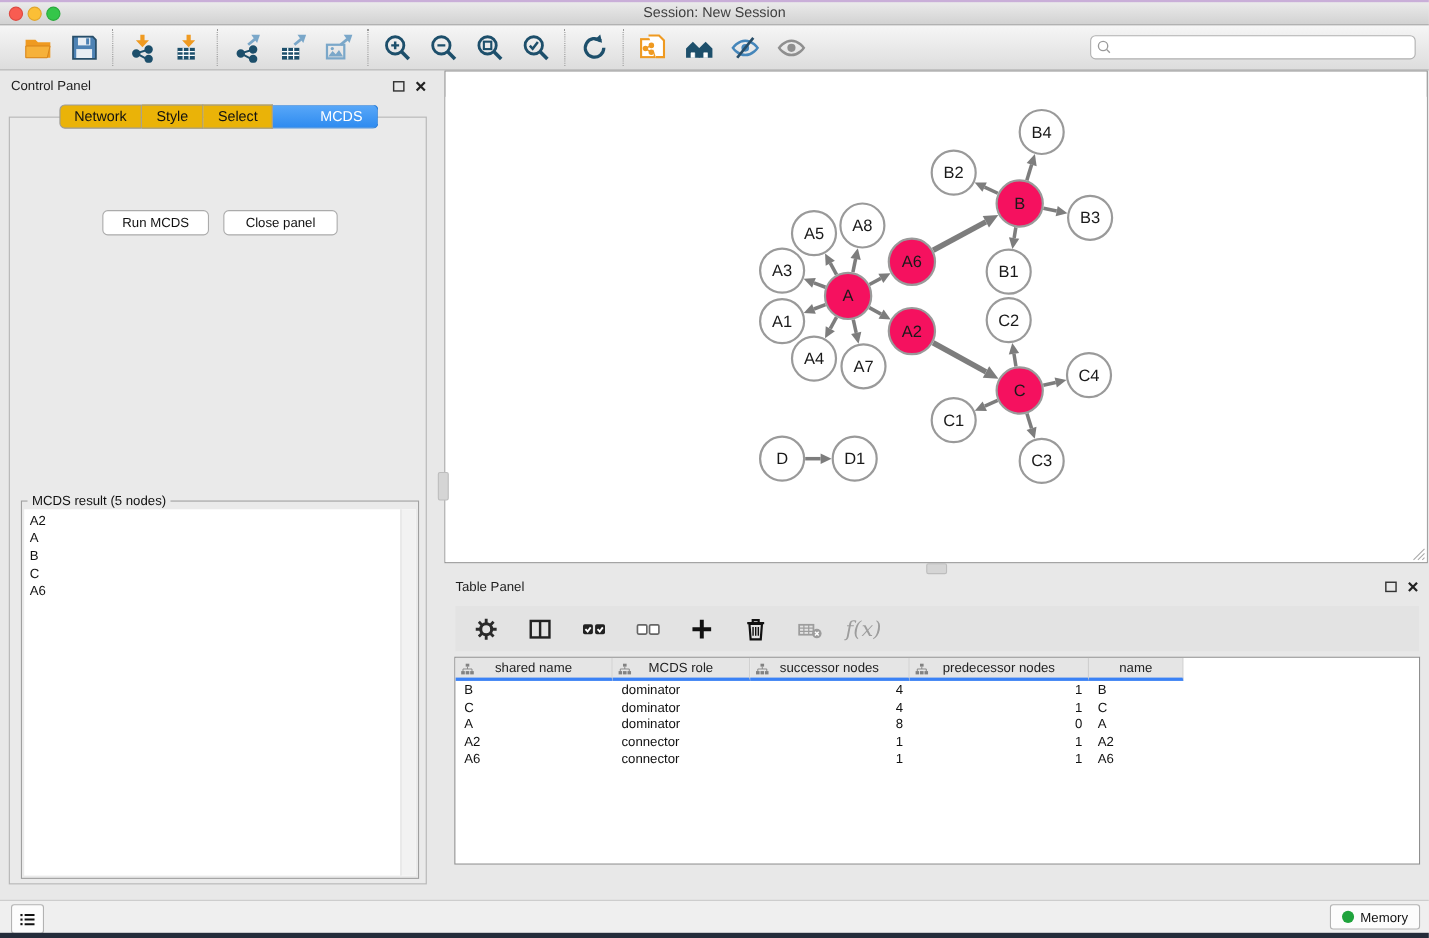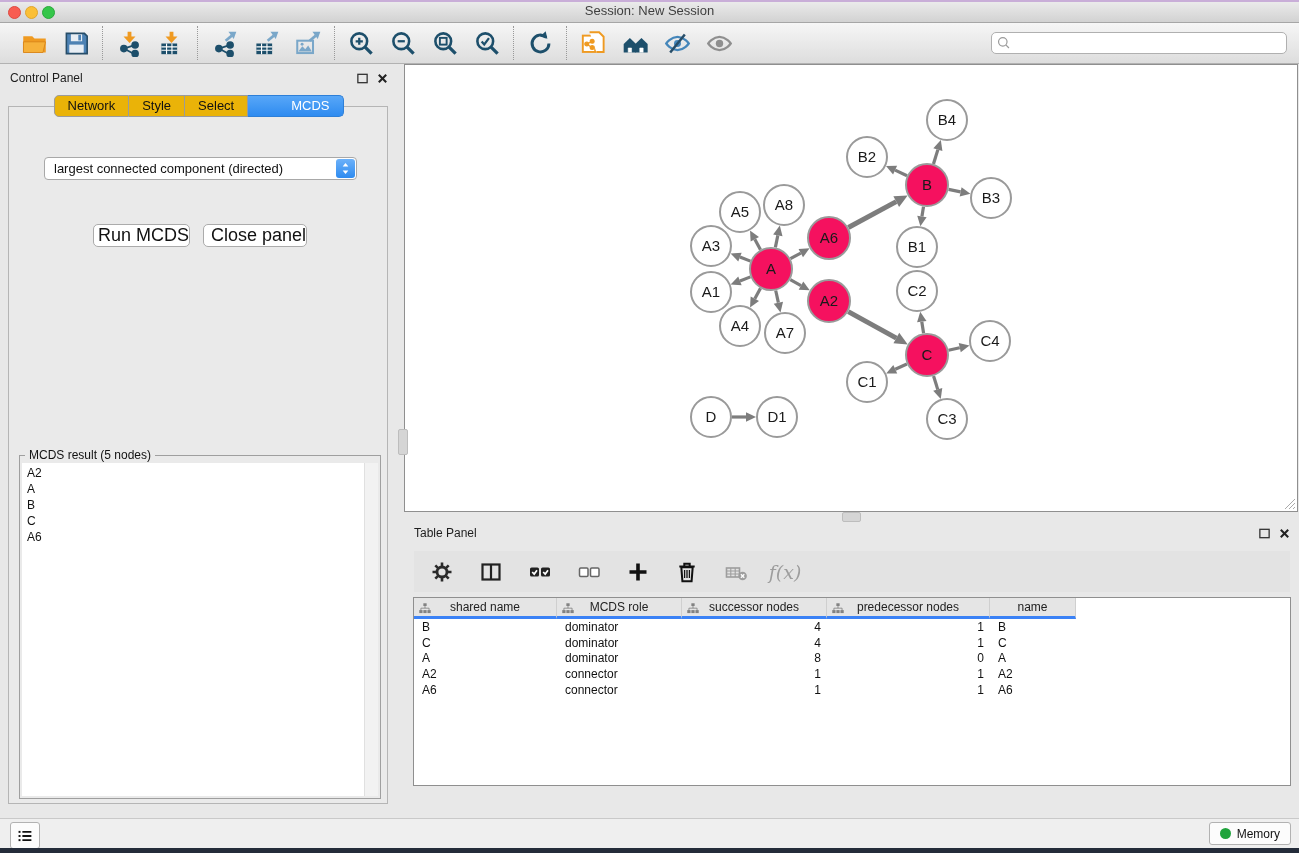--- a/index.html
+++ b/index.html
@@ -41,21 +41,21 @@
   #cp-tabs { position:absolute; top:30px; left:50%; transform:translateX(-50%); z-index:5; }
   #cp-content { position:absolute; left:8px; right:9px; top:41px; bottom:8px;
     border:1px solid #b5b5b5; background:#eaeaea; }
   #criterion-label { position:absolute; top:26px; left:0; right:0; text-align:center; font-size:13px; color:#111; }
   #criterion-select { position:absolute; left:35px; top:50px; width:313px; height:23px; background:#fff;
     border:1px solid #a8a8a8; border-radius:4px; box-sizing:border-box; font-size:13px; }
   #criterion-select .val { position:absolute; left:9px; top:0; line-height:21px; color:#111; }
   #criterion-select .stepper { position:absolute; right:1px; top:1px; width:19px; height:19px; border-radius:3px;
     background:linear-gradient(#6cb1f9,#2e8bf0); display:flex; align-items:center; justify-content:center; }
   .btn { position:absolute; height:23px; background:#fff; border:1px solid #ababab; border-radius:5px;
-    font-size:18px; color:#111; text-align:right; line-height:21px; box-sizing:border-box; cursor:default;margin-top:33px; }
+    font-size:12px; color:#111; text-align:center; line-height:21px; box-sizing:border-box; cursor:default; }
   #run-mcds { left:84px; top:84px; width:97px; }
   #close-panel { left:194px; top:84px; width:104px; }
   #mcds-result { position:absolute; left:10px; top:348px; width:362px; height:344px;
     border:1px solid #9f9f9f; box-sizing:border-box; }
   #mcds-result .legend { position:absolute; top:-8px; left:5px; background:#eaeaea; padding:0 4px;
     font-size:12px; color:#111; }
   #mcds-list { position:absolute; left:2px; right:2px; top:7px; bottom:2px; background:#fff; }
   #mcds-list .track { position:absolute; right:0; top:0; bottom:0; width:13px; background:#f2f2f2; border-left:1px solid #e0e0e0; }
   .mcds-item { font-size:12px; line-height:16px; padding:0 5px; color:#111; }
   .mcds-item:first-child { padding-top:2px; }
@@ -286,29 +286,20 @@
         <path d="M3 3l8 8M11 3l-8 8" stroke="#222" stroke-width="2.2"></path>
       </svg>
   </span>
   <div id="cp-tabs" class="segmented">
       <span class="seg">Network</span>
       <span class="seg">Style</span>
       <span class="seg">Select</span>
       <span class="seg selected">MCDS</span>
     </div>
   <div id="cp-content">
-    <div id="criterion-select">
-      <span class="val">largest connected component (directed)</span>
-      <span class="stepper">
-        <svg viewBox="0 0 18 18" width="15" height="15">
-            <path d="M9 2.5l3.4 4H5.6z" fill="#fff"></path>
-            <path d="M9 15.5l3.4-4H5.6z" fill="#fff"></path>
-          </svg>
-      </span>
-    </div>
     <div id="run-mcds" class="btn">Run MCDS</div>
     <div id="close-panel" class="btn">Close panel</div>
     <div id="mcds-result">
       <span class="legend">MCDS result (5 nodes)</span>
       <div id="mcds-list">
         <div id="mcds-items">
             <div class="mcds-item">A2</div>
             <div class="mcds-item">A</div>
             <div class="mcds-item">B</div>
             <div class="mcds-item">C</div>

